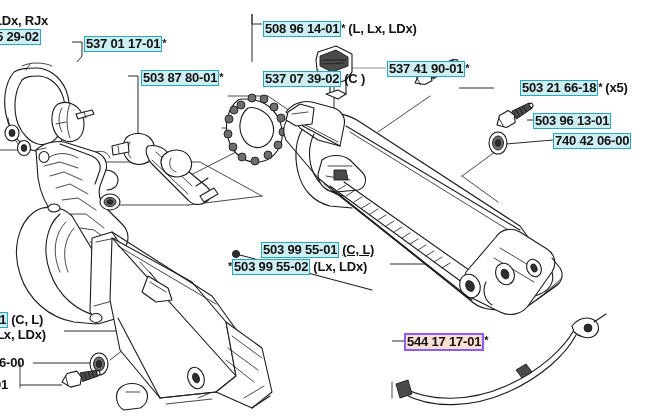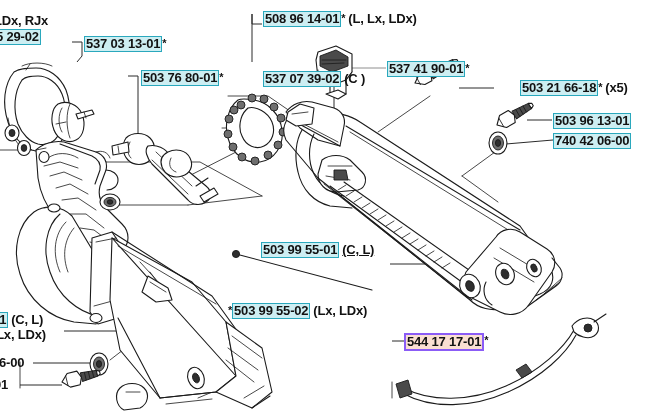--- a/index.html
+++ b/index.html
@@ -436,56 +436,56 @@
   </svg>
 
   <div class="lbl" style="left:-6px;top:14px;">
     <span>LDx, RJx</span>
   </div>
   <div class="lbl" style="left:-6px;top:29px;">
     <span class="hl">5 29-02</span>
   </div>
 
   <div class="lbl" style="left:84px;top:36px;">
-    <span class="hl">537 03 13-01</span><span class="star">*</span>
+    <span class="hl">537 01 17-01</span><span class="star">*</span>
   </div>
 
   <div class="lbl" style="left:141px;top:70px;">
-    <span class="hl">503 76 80-01</span><span class="star">*</span>
-  </div>
-
-  <div class="lbl" style="left:263px;top:11px;">
+    <span class="hl">503 87 80-01</span><span class="star">*</span>
+  </div>
+
+  <div class="lbl" style="left:263px;top:21px;">
     <span class="hl">508 96 14-01</span><span class="star">*</span><span class="suffix">(L, Lx, LDx)</span>
   </div>
 
   <div class="lbl" style="left:263px;top:27px;margin-top:44px;">
     <span class="hl">537 07 39-02</span><span class="suffix">(C )</span>
   </div>
 
   <div class="lbl" style="left:387px;top:61px;">
     <span class="hl">537 41 90-01</span><span class="star">*</span>
   </div>
 
   <div class="lbl" style="left:520px;top:80px;">
     <span class="hl">503 21 66-18</span><span class="star">*</span><span class="suffix">(x5)</span>
   </div>
 
-  <div class="lbl" style="left:553px;top:113px;">
+  <div class="lbl" style="left:533px;top:113px;">
     <span class="hl">503 96 13-01</span>
   </div>
 
   <div class="lbl" style="left:553px;top:133px;">
     <span class="hl">740 42 06-00</span>
   </div>
 
   <div class="lbl" style="left:261px;top:242px;text-decoration:underline;">
     <span class="hl">503 99 55-01</span><span class="suffix">(C, L)</span>
   </div>
 
-  <div class="lbl" style="left:228px;top:259px;margin-top:44px;">
+  <div class="lbl" style="left:228px;top:259px;">
     <span class="star">*</span><span class="hl">503 99 55-02</span><span class="suffix">(Lx, LDx)</span>
   </div>
 
   <div class="lbl" style="left:404px;top:333px;">
     <span class="hl orange">544 17 17-01</span><span class="star">*</span>
   </div>
 
   <div class="lbl" style="left:-14px;top:312px;">
     <span class="hl">-01</span><span class="suffix">(C, L)</span>
   </div>

